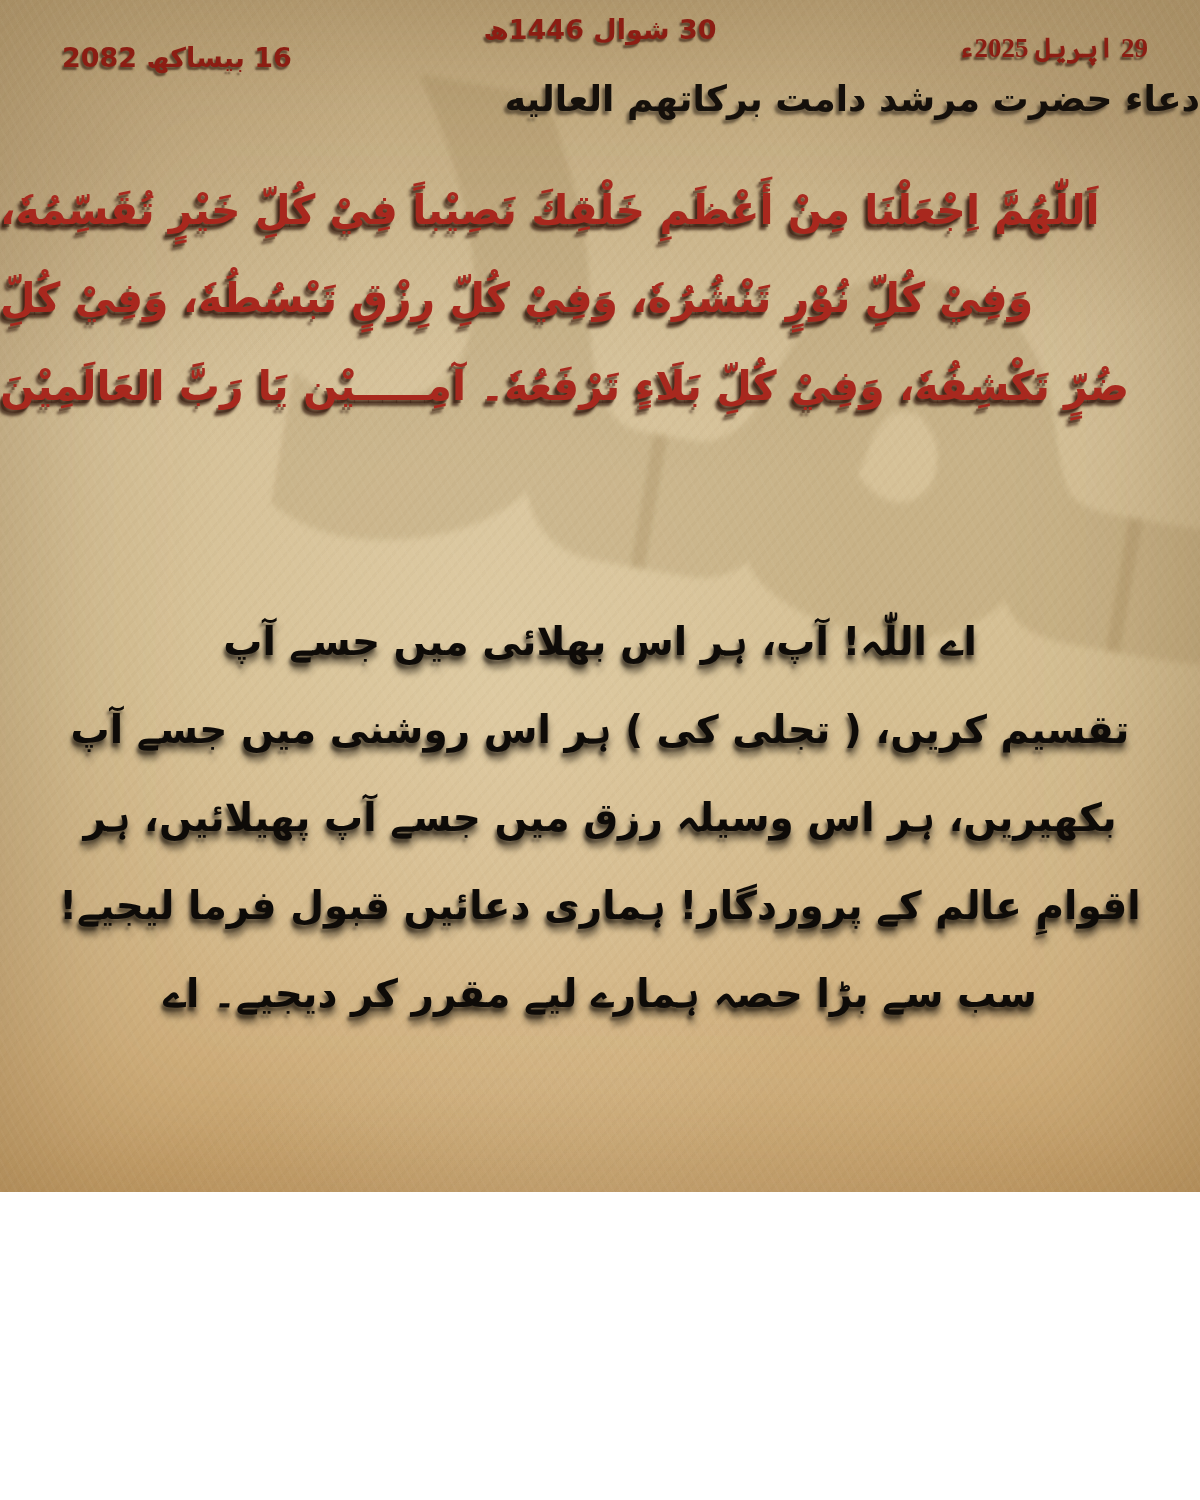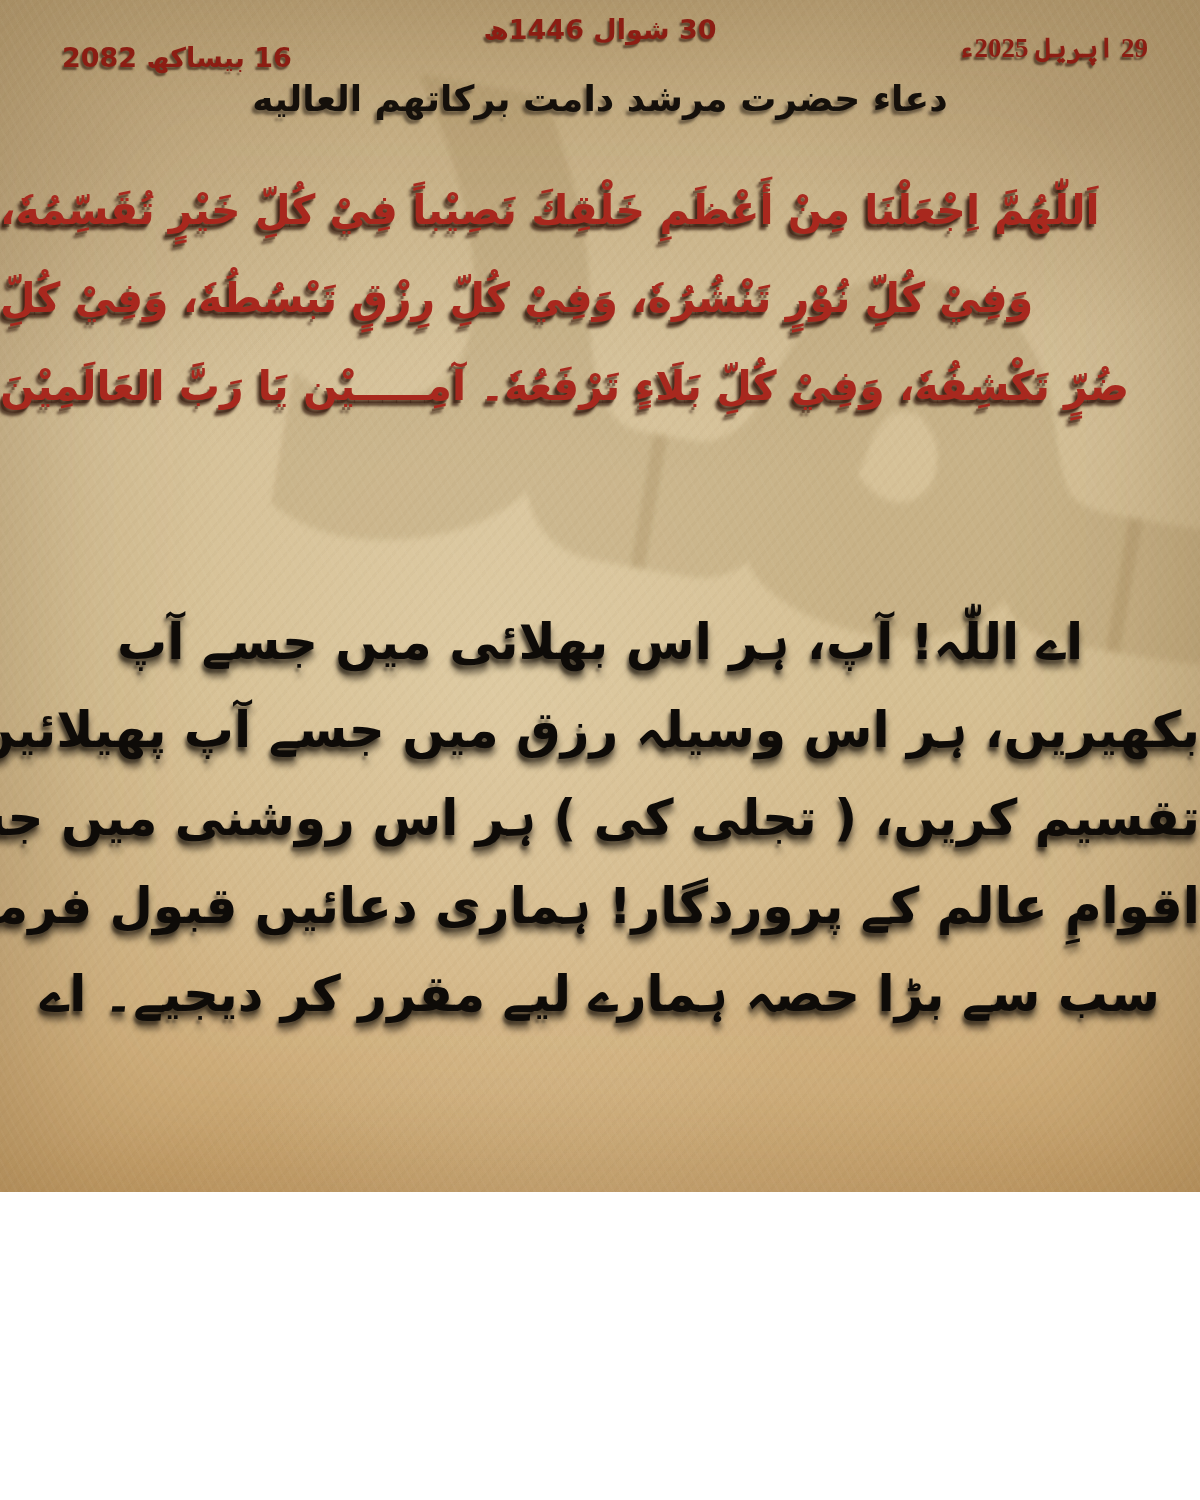--- a/index.html
+++ b/index.html
@@ -52,21 +52,21 @@
     text-shadow:-2px 3px 2px rgba(48,26,14,0.65);
     white-space:nowrap;
   }
   .date-hijri{top:14px;left:0;right:0;text-align:center;}
   .date-gregorian{top:32px;right:52px;font-family:Liberation Serif, serif;}
   .date-bikrami{top:42px;left:62px;}
   .poster-title{
     position:absolute;
     top:78px;left:0;right:0;
     margin:0;
-    direction:rtl;text-align:center;
+    direction:rtl;
     font-size:36px;font-weight:700;
     color:#15100b;
     text-shadow:-3px 4px 3px rgba(52,40,26,0.6);
     white-space:nowrap;
   }
   
   .prayer{
     position:absolute;
     top:166px;left:0;right:0;
     direction:rtl;text-align:left;
@@ -79,21 +79,21 @@
     white-space:nowrap;
   }
   
   .translation{
     position:absolute;
     top:598px;left:0;right:0;
     direction:rtl;text-align:center;
   }
   .translation-line{
     height:88px;line-height:88px;
-    font-size:50px;font-weight:700;
+    font-size:39px;font-weight:700;
     color:#0e0b08;
     text-shadow:0 8px 6px rgba(22,16,10,0.55), -2px 4px 3px rgba(22,16,10,0.5);
     white-space:nowrap;
   }
   
   .footer-org-en{
     position:absolute;
     top:1408px;left:24px;
     font-family:"Liberation Sans",sans-serif;
     font-size:40px;font-weight:700;
@@ -129,22 +129,22 @@
   <h1 class="poster-title">دعاء حضرت مرشد دامت برکاتهم العالیه</h1>
 
   <section class="prayer">
     <div class="prayer-line">اَللّٰهُمَّ اِجْعَلْنَا مِنْ أَعْظَمِ خَلْقِكَ نَصِيْباً فِيْ كُلِّ خَيْرٍ تُقَسِّمُهٗ،</div>
     <div class="prayer-line">وَفِيْ كُلِّ نُوْرٍ تَنْشُرُهٗ، وَفِيْ كُلِّ رِزْقٍ تَبْسُطُهٗ، وَفِيْ كُلِّ</div>
     <div class="prayer-line">ضُرٍّ تَكْشِفُهٗ، وَفِيْ كُلِّ بَلَاءٍ تَرْفَعُهٗ۔ آمِـــــيْن يَا رَبَّ العَالَمِيْنَ</div>
   </section>
 
   <section class="translation">
     <div class="translation-line">اے اللّٰہ! آپ، ہر اس بھلائی میں جسے آپ</div>
+    <div class="translation-line">تقسیم کریں، ( تجلی کی ) ہر اس روشنی میں جسے آپ</div>
     <div class="translation-line">بکھیریں، ہر اس وسیلہ رزق میں جسے آپ پھیلائیں، ہر</div>
-    <div class="translation-line">تقسیم کریں، ( تجلی کی ) ہر اس روشنی میں جسے آپ</div>
     <div class="translation-line">اقوامِ عالم کے پروردگار! ہماری دعائیں قبول فرما لیجیے!</div>
     <div class="translation-line">سب سے بڑا حصہ ہمارے لیے مقرر کر دیجیے۔ اے</div>
   </section>
 
   <div class="footer-org-en">Rahimia Institute of Quranic Sciences (Trust) Lahore</div>
   <div class="footer-calligraphy">اِدارهٔ رحیمیه علوم قرآنیه لاهور</div>
 
 </div>
 
 </body></html>

